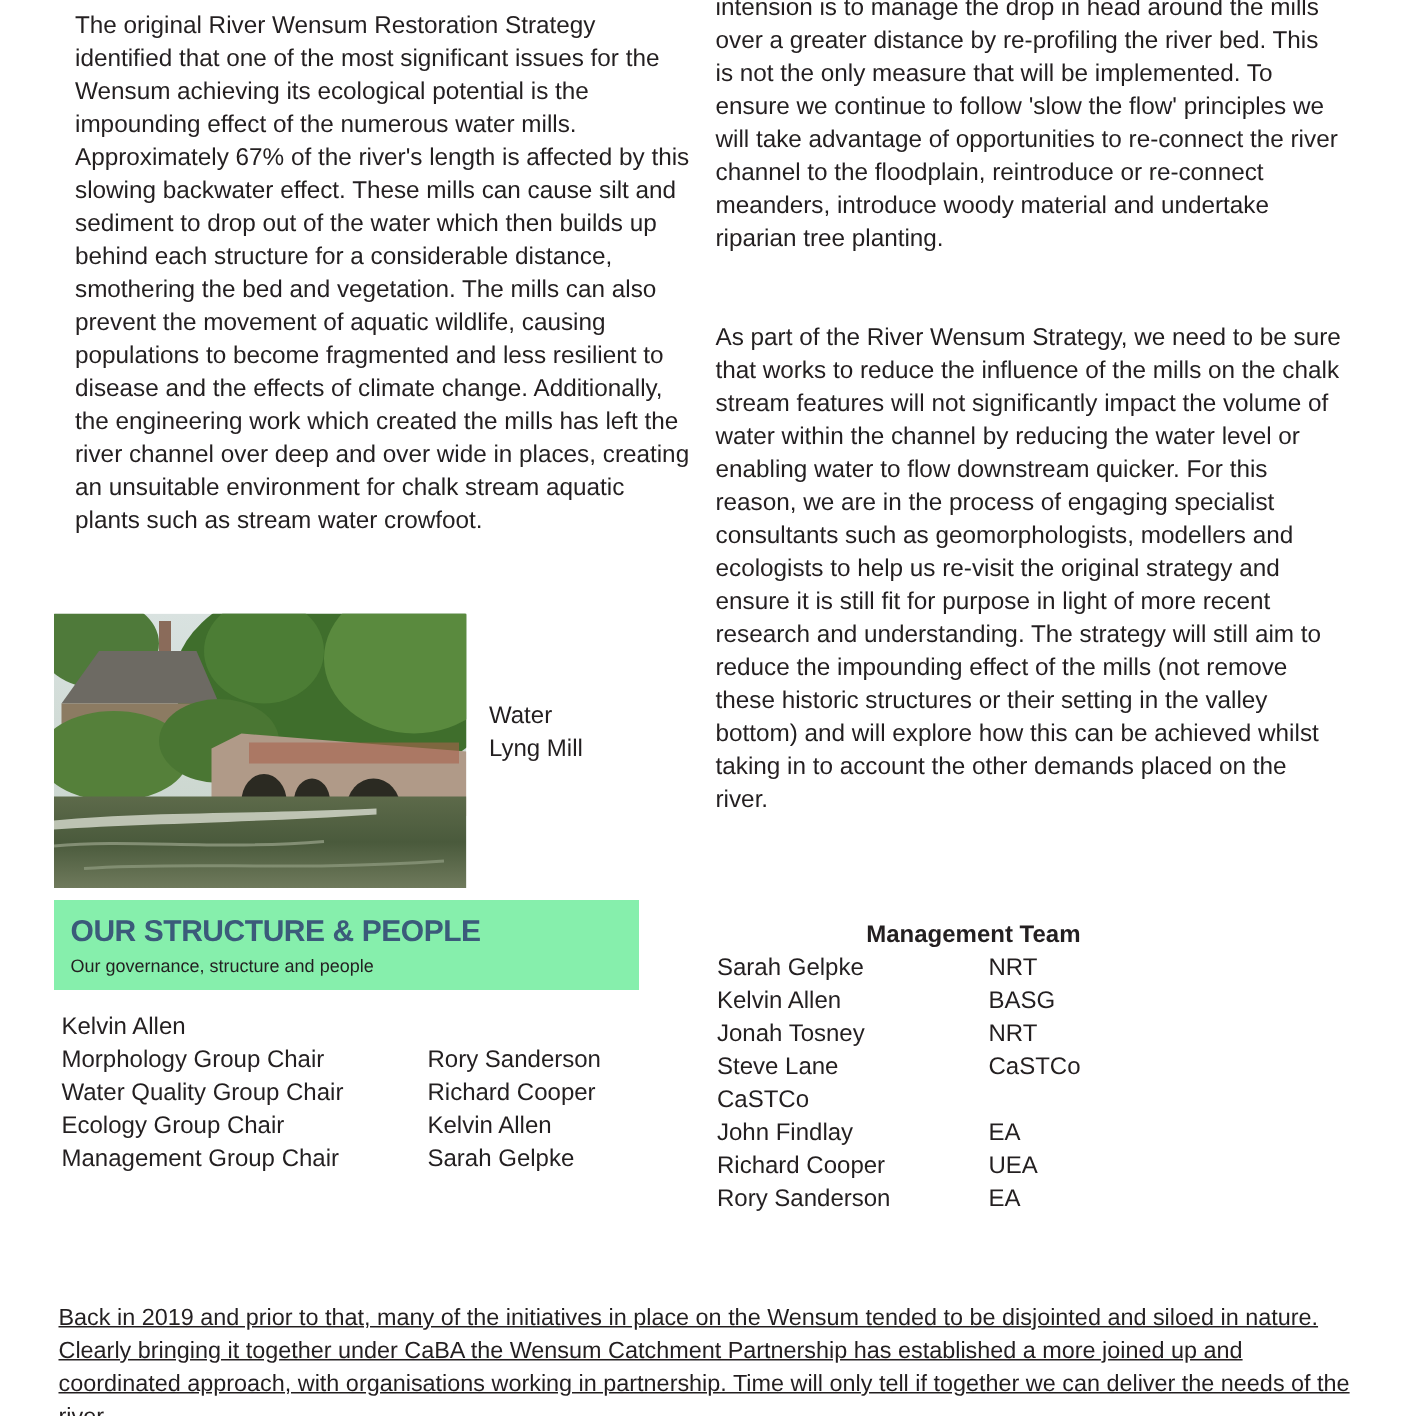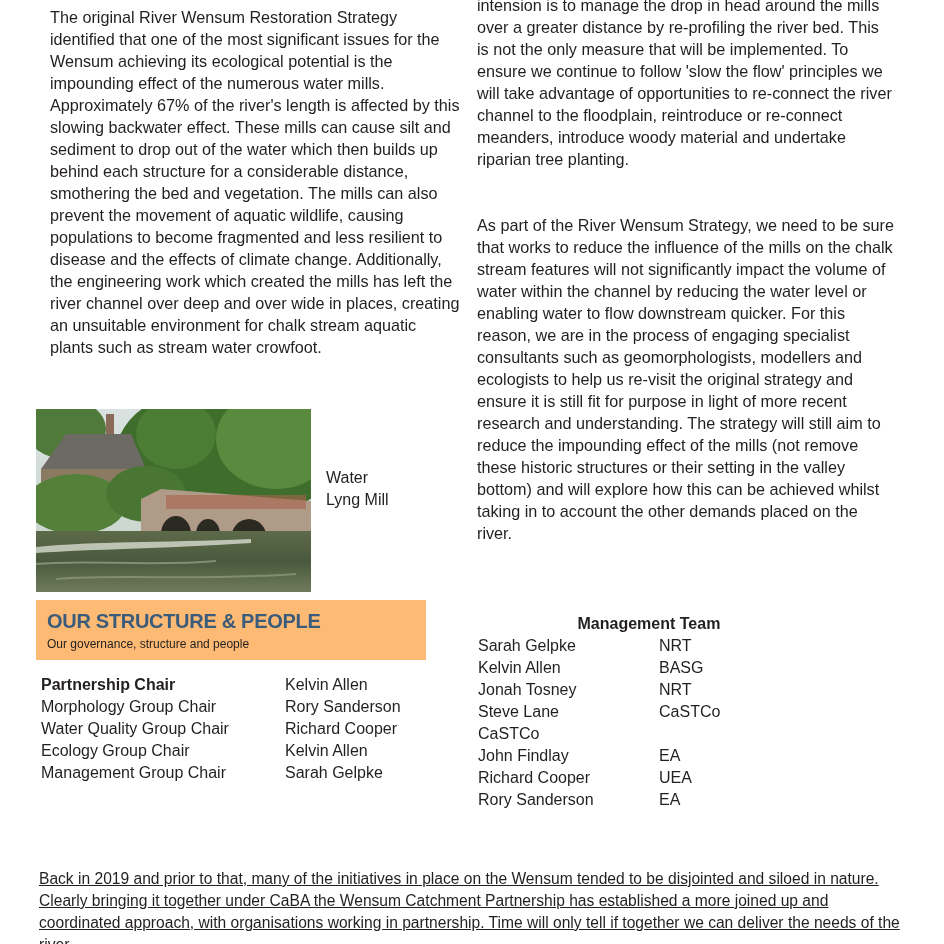--- a/index.html
+++ b/index.html
@@ -4,21 +4,21 @@
 <style>
   html, body { margin: 0; padding: 0; background: #ffffff; }
   body { width: 944px; height: 944px; position: relative; overflow: hidden;
          font-family: "Liberation Sans", sans-serif; color: #231f20; }
   .para { position: absolute; font-size: 16.2px; line-height: 22px; margin: 0; white-space: normal; }
   #p-left { left: 50px; top: 6px; width: 410px; }
   #p-right1 { left: 477px; top: -6px; width: 418px; }
   #p-right2 { left: 477px; top: 214px; width: 418px; }
   .photo { position: absolute; left: 36px; top: 409px; width: 275px; height: 183px; overflow: hidden; }
   .caption { position: absolute; left: 326px; top: 467px; font-size: 16px; line-height: 22px; }
-  .banner { position: absolute; left: 36px; top: 600px; width: 390px; height: 60px; background: #fdba74; }
+  .banner { position: absolute; left: 36px; top: 600px; width: 390px; height: 60px; background: #86efac; }
   .banner-title { position: absolute; left: 11px; top: 10px; font-size: 20px; font-weight: bold; color: #3b5b7a; letter-spacing: -0.3px; }
   .banner-sub { position: absolute; left: 11px; top: 37px; font-size: 12px; color: #231f20; }
   .roles { position: absolute; left: 41px; top: 674px; font-size: 16px; line-height: 22px; }
   .roles-row { display: flex; }
   .roles-row .role { width: 244px; }
   .bold { font-weight: bold; }
   .team { position: absolute; left: 478px; top: 613px; font-size: 16px; line-height: 22px; }
   .team-row { display: flex; }
   .team-row .name { width: 181px; }
   .team-title { font-weight: bold; text-align: right; }
@@ -76,21 +76,20 @@
   <div>Lyng Mill</div>
 </div>
 
 <div class="banner">
   <div class="banner-title">OUR STRUCTURE &amp; PEOPLE</div>
   <div class="banner-sub">Our governance, structure and people</div>
 </div>
 
 <div class="roles">
   <div class="roles-row">
-    <span class="role bold">Partnership Chair</span>
     <span>Kelvin Allen</span>
   </div>
   <div class="roles-row">
     <span class="role">Morphology Group Chair</span>
     <span>Rory Sanderson</span>
   </div>
   <div class="roles-row">
     <span class="role">Water Quality Group Chair</span>
     <span>Richard Cooper</span>
   </div>

